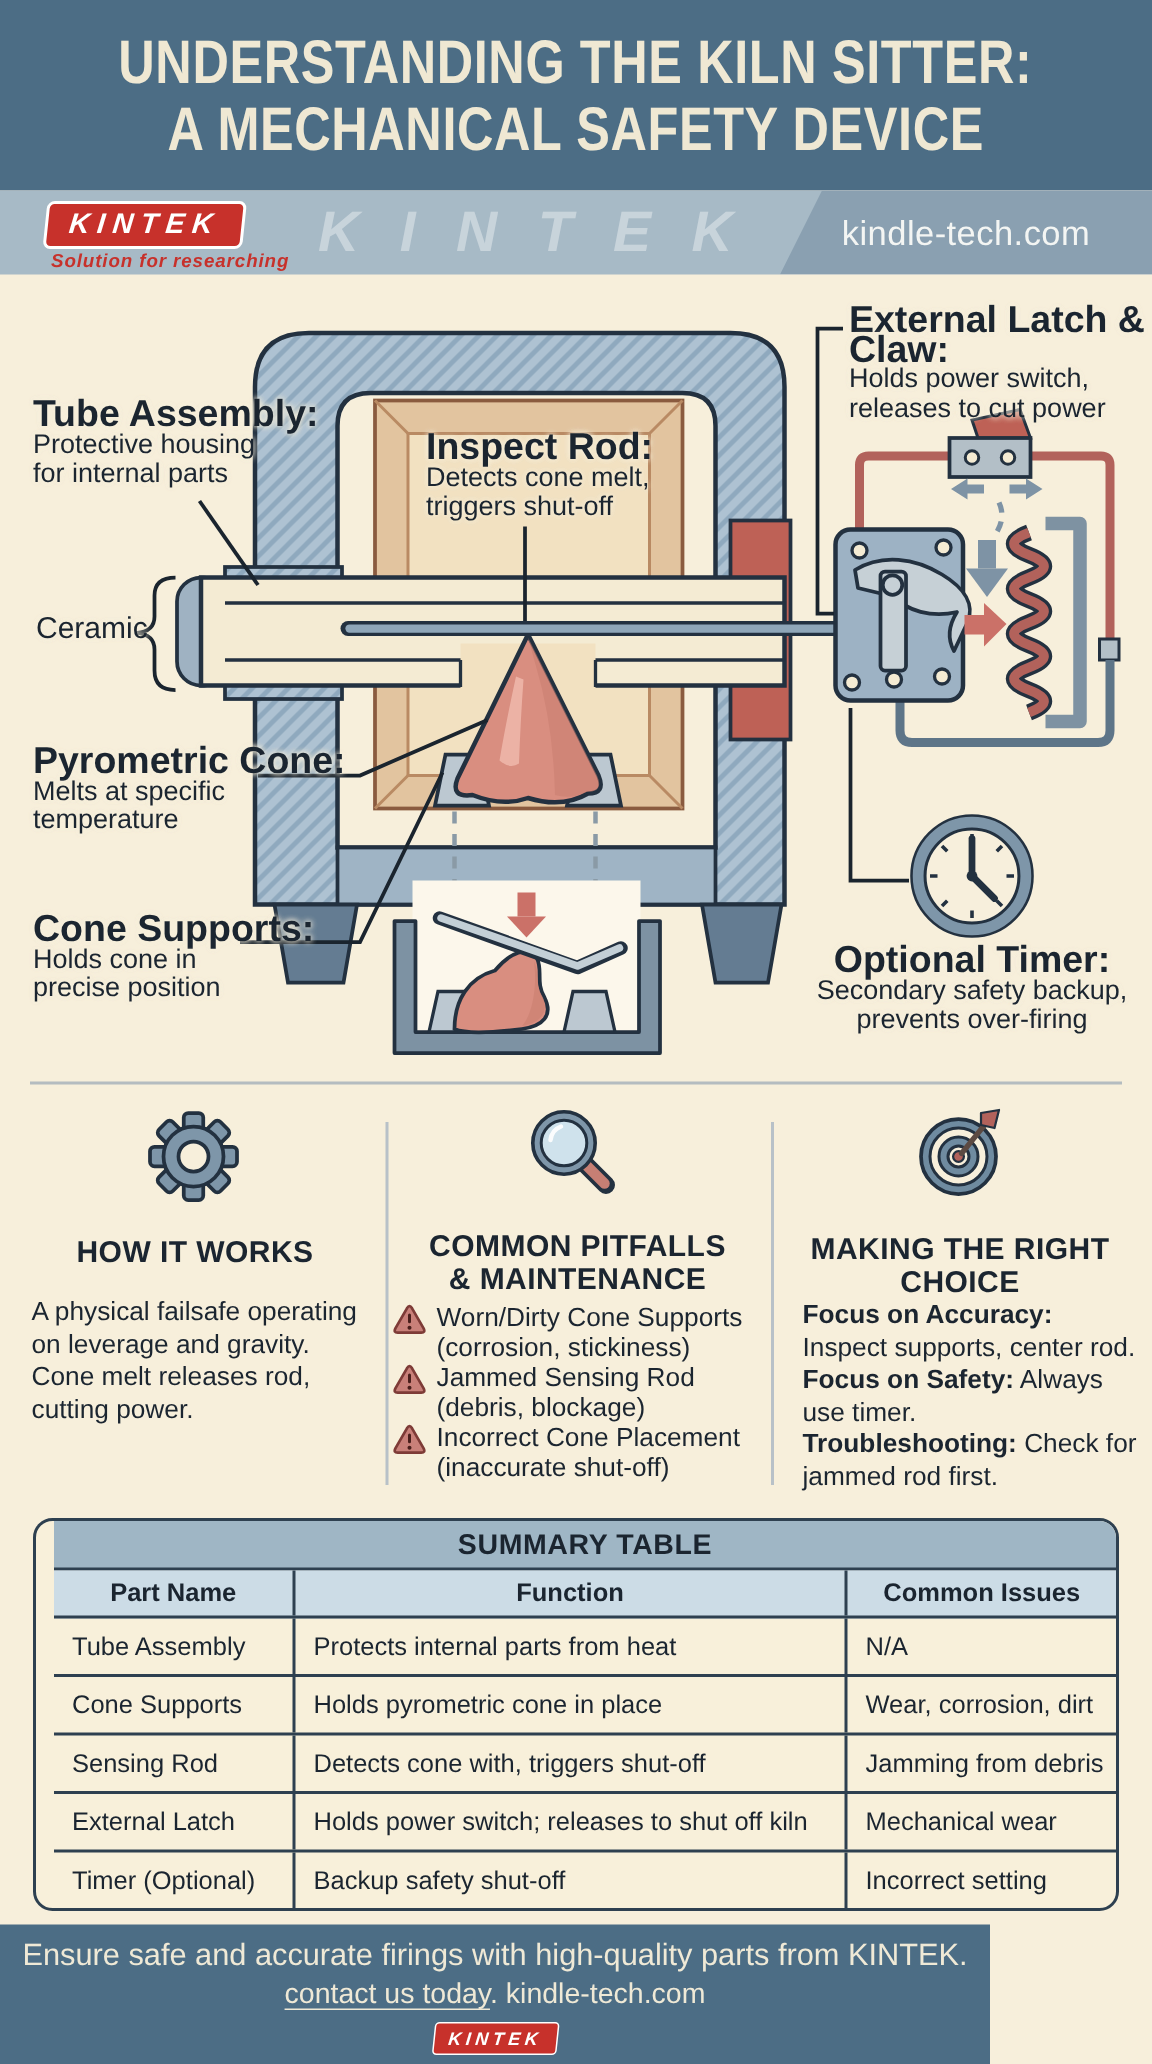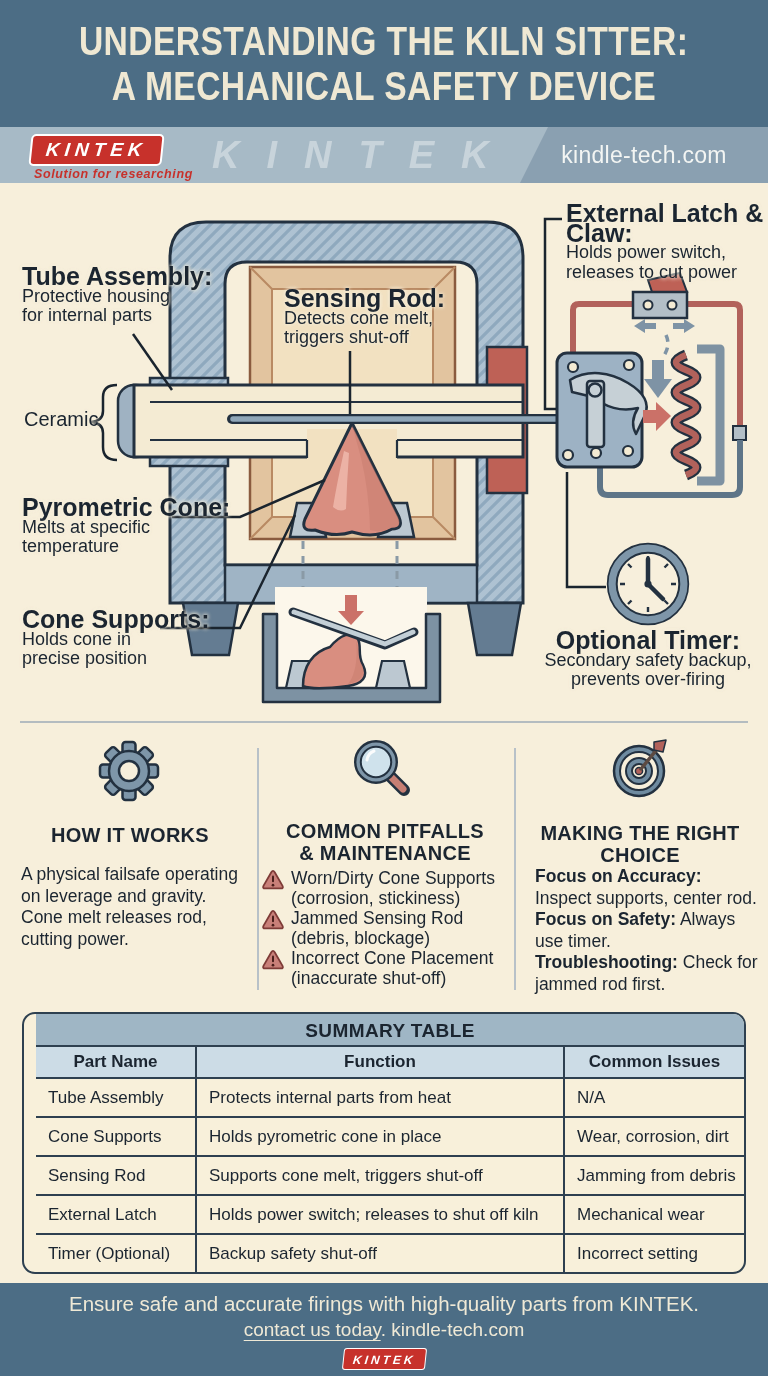--- a/index.html
+++ b/index.html
@@ -59,21 +59,21 @@
                     border-right:2.5px solid #2E4050; }
   .tbl-head > div:last-child { border-right:none; }
   .tbl-row { border-bottom:2.5px solid #2E4050; }
   .tbl-row:last-child { border-bottom:none; }
   .tbl-row > div { height:37px; line-height:37px; font-size:17px; padding-left:12px;
                    border-right:2.5px solid #2E4050; overflow:hidden; white-space:nowrap; }
   .tbl-row > div:last-child { border-right:none; }
   .cell-part { font-weight:400; }
 
   
-  .footer { position:absolute; left:0; top:1283px; width:768px; height:93px; background:#4C6D85;
+  .footer { position:absolute; left:0; top:1283px; width:660px; height:93px; background:#4C6D85;
             color:#EFE9D6; text-align:center; }
   .f-line1 { margin-top:9px; font-size:20.5px; }
   .f-line2 { margin-top:3px; font-size:19px; }
   .f-link { text-decoration:underline; text-underline-offset:4px; color:#EFE9D6; }
   .f-logo { display:inline-block; margin-top:7px; background:#C7312B; border:1.5px solid #FFFFFF;
             border-radius:3px; padding:1px 9px; transform:skewX(-6deg); }
   .f-logo span { color:#fff; font-weight:800; font-style:italic; font-size:12px; letter-spacing:3px; }
 </style>
 </head>
 <body>
@@ -230,21 +230,21 @@
 
     <div class="dlabel" style="left:22px; top:84px;">
       <div class="lt">Tube Assembly:</div>
       <div>Protective housing</div>
       <div>for internal parts</div>
     </div>
     <div class="dlabel" style="left:24px; top:227px; font-size:20px;">
       <span>Ceramic</span>
     </div>
     <div class="dlabel" style="left:284px; top:106px;">
-      <div class="lt">Sensing Rod:</div>
+      <div class="lt">Inspect Rod:</div>
       <div>Detects cone melt,</div>
       <div>triggers shut-off</div>
     </div>
     <div class="dlabel" style="left:566px; top:21px;">
       <div class="lt">External Latch &amp; Claw:</div>
       <div>Holds power switch,</div>
       <div>releases to cut power</div>
     </div>
     <div class="dlabel" style="left:22px; top:427px;">
       <div class="lt">Cone Supports:</div>
@@ -375,21 +375,21 @@
       <div>Protects internal parts from heat</div>
       <div>N/A</div>
     </div>
     <div class="tbl-row">
       <div class="cell-part">Cone Supports</div>
       <div>Holds pyrometric cone in place</div>
       <div>Wear, corrosion, dirt</div>
     </div>
     <div class="tbl-row">
       <div class="cell-part">Sensing Rod</div>
-      <div>Supports cone melt, triggers shut-off</div>
+      <div>Detects cone with, triggers shut-off</div>
       <div>Jamming from debris</div>
     </div>
     <div class="tbl-row">
       <div class="cell-part">External Latch</div>
       <div>Holds power switch; releases to shut off kiln</div>
       <div>Mechanical wear</div>
     </div>
     <div class="tbl-row">
       <div class="cell-part">Timer (Optional)</div>
       <div>Backup safety shut-off</div>

